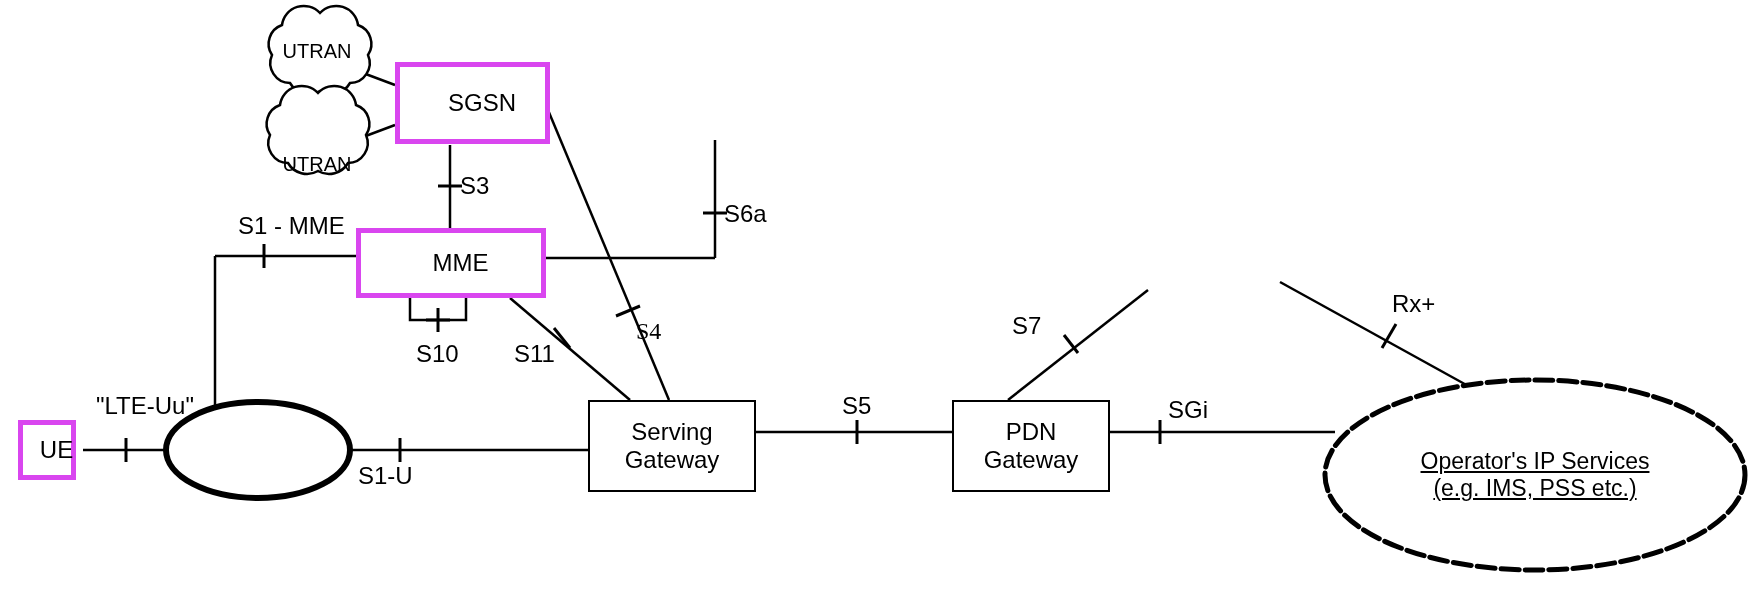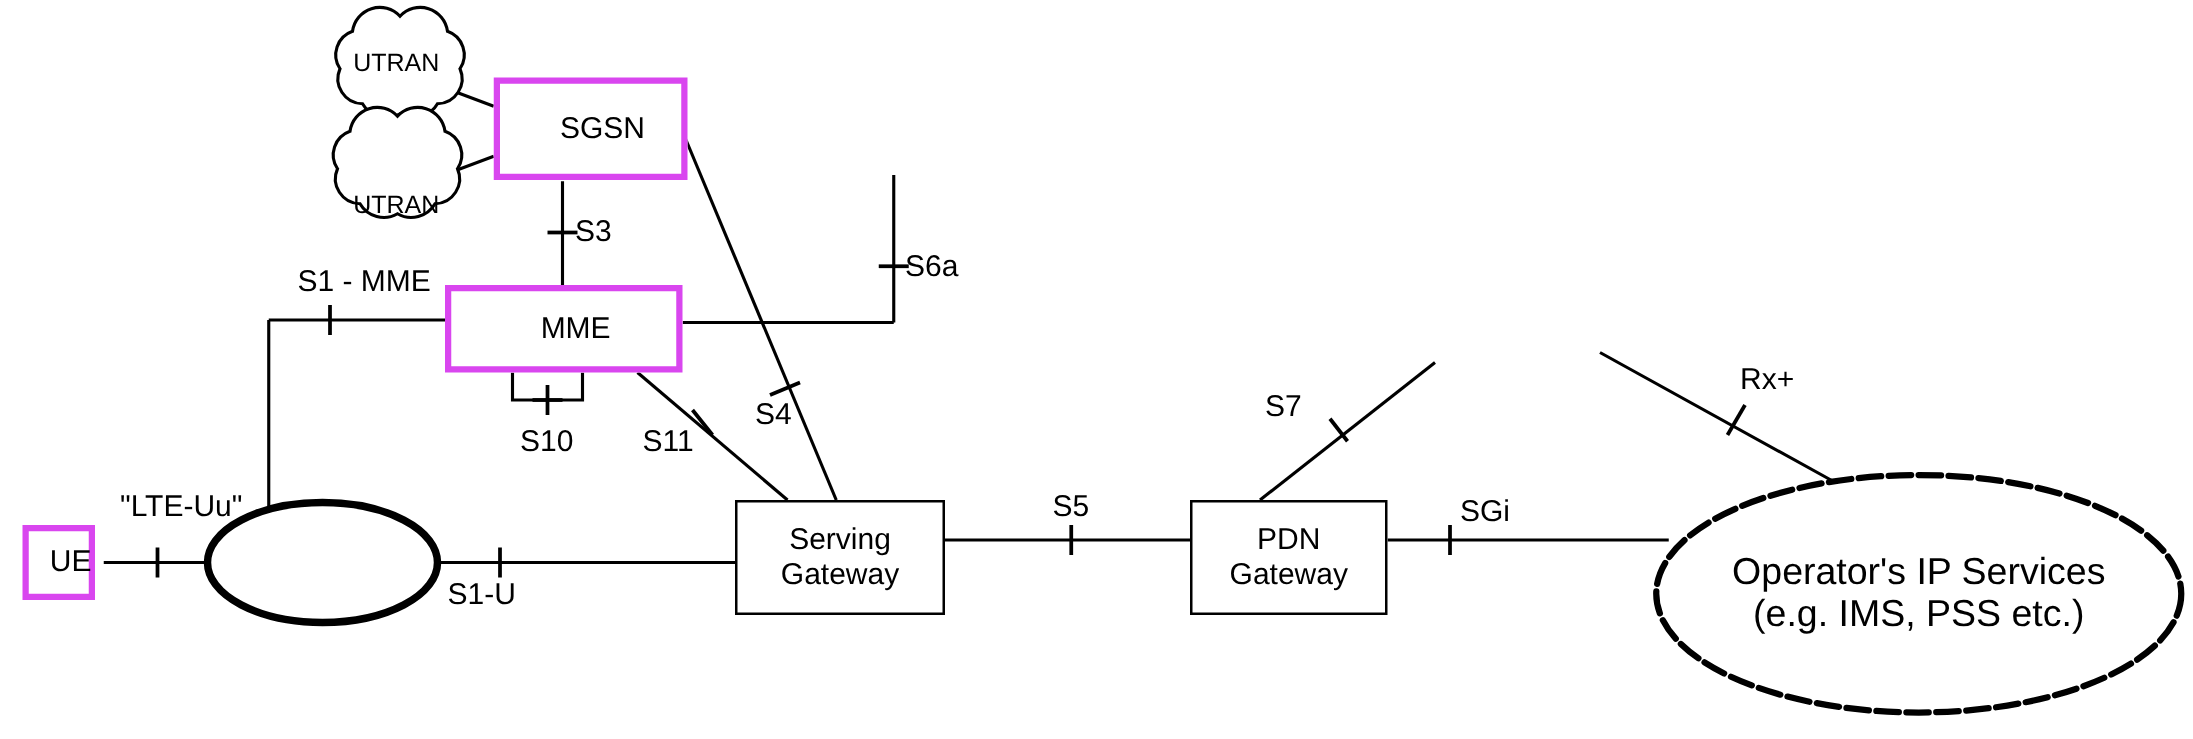--- a/index.html
+++ b/index.html
@@ -162,30 +162,30 @@
     <span>Serving
 Gateway</span>
   </div>
 
   <div class="node rect-thin" style="left:952px; top:400px; width:158px; height:92px; white-space:pre-line;">
     <span>PDN
 Gateway</span>
   </div>
 
 
-  <div class="ellipse" style="left:1325px; top:430px; width:420px; height:90px; white-space:pre-line; font-size:30px;">
+  <div class="ellipse" style="left:1325px; top:430px; width:420px; height:90px; white-space:pre-line; font-size:23px;text-decoration:underline;">
     <span>Operator's IP Services
 (e.g. IMS, PSS etc.)</span>
   </div>
 
   <div class="label" style="left:96px;  top:392px;">"LTE-Uu"</div>
   <div class="label" style="left:238px; top:212px;">S1 - MME</div>
   <div class="label" style="left:358px; top:462px;">S1-U</div>
   <div class="label" style="left:460px; top:172px;">S3</div>
-  <div class="label" style="left:604px; top:318px;">S4</div>
+  <div class="label" style="left:636px; top:318px;font-family:Liberation Serif, serif;">S4</div>
   <div class="label" style="left:724px; top:200px;">S6a</div>
   <div class="label" style="left:416px; top:340px;">S10</div>
   <div class="label" style="left:514px; top:340px;">S11</div>
   <div class="label" style="left:842px; top:392px;">S5</div>
   <div class="label" style="left:1012px;top:312px;">S7</div>
   <div class="label" style="left:1168px;top:396px;">SGi</div>
   <div class="label" style="left:1392px;top:290px;">Rx+</div>
 
 </div>
 

